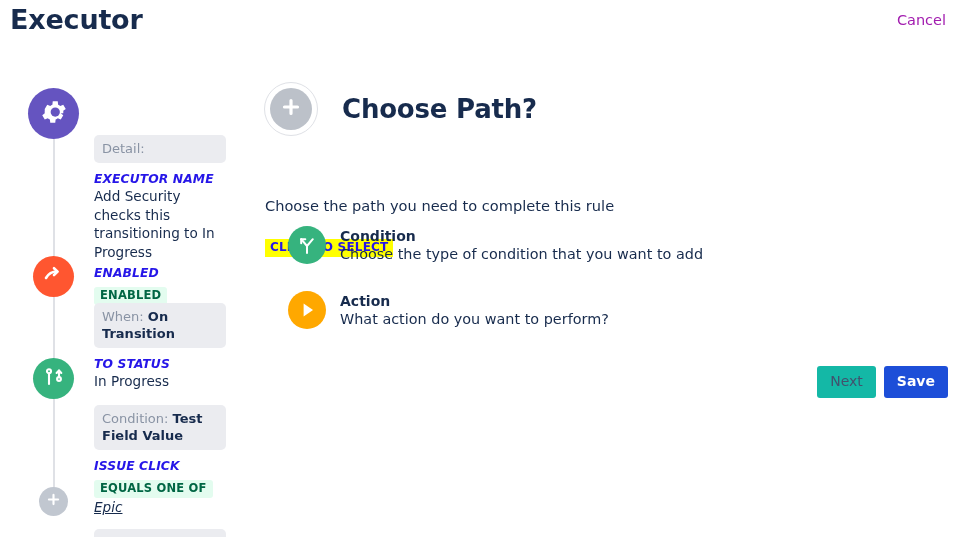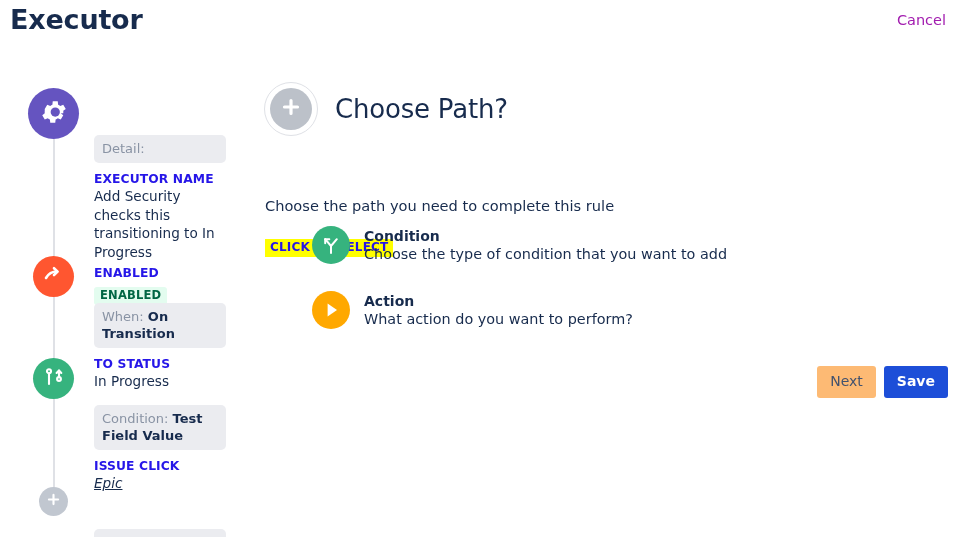--- a/index.html
+++ b/index.html
@@ -109,20 +109,21 @@
   .chip .chip-val {
     color: #172b4d;
     font-weight: bold;
   }
   .field-label {
     color: #2616e8;
     font-size: 12.3px;
     font-weight: bold;
     letter-spacing: 0.1px;
     line-height: 16px;
+    font-style: italic;
   }
   .field-value {
     color: #172b4d;
     font-size: 13.6px;
     line-height: 18.5px;
   }
   .field-value.italic { font-style: italic; text-decoration: underline; }
   .pill {
     display: inline-block;
     background: #e3fcef;
@@ -170,23 +171,23 @@
   }
   .plus-disc {
     width: 42px; height: 42px;
     border-radius: 50%;
     background: #bcc1c9;
     display: flex;
     align-items: center;
     justify-content: center;
   }
   .main-title {
-    margin-left: 17px;
+    margin-left: 24px;
     font-size: 26px;
-    font-weight: normal;
+    font-weight: bold;
     color: #172b4d;
     letter-spacing: -0.2px;
     white-space: nowrap;
   }
   .main-sub {
     position: absolute;
     left: 1px; top: 151px;
     font-size: 14.6px;
     color: #172b4d;
     white-space: nowrap;
@@ -197,21 +198,21 @@
     background: #ffff00;
     color: #2616e8;
     font-size: 12px;
     font-weight: bold;
     letter-spacing: 0.2px;
     padding: 2px 5px 3px 5px;
     line-height: 13px;
   }
   .opt {
     position: absolute;
-    left: 48px;
+    left: 24px;
     display: flex;
     align-items: center;
   }
   #opt-condition { top: 180px; }
   #opt-action    { top: 245px; }
   .opt-icon {
     width: 38px; height: 38px;
     border-radius: 50%;
     flex: none;
     display: flex;
@@ -245,21 +246,21 @@
   .btn {
     font-family: "DejaVu Sans", "Liberation Sans", sans-serif;
     font-size: 14px;
     border: none;
     border-radius: 3px;
     padding: 7px 13px 8px 13px;
     cursor: pointer;
     line-height: 17px;
   }
   .btn-next {
-    background: #fdba74;
+    background: #14b8a6;
     color: #42526e;
     font-weight: normal;
     margin-right: 8px;
   }
   .btn-save {
     background: #1d4ed8;
     color: #ffffff;
     font-weight: bold;
   }
 </style>
@@ -342,20 +343,23 @@
       <div class="field-value">In Progress</div>
     </div>
 
     <div class="blk" id="blk-condition">
       <div class="chip">
         <span class="chip-key">Condition:</span>
         <span class="chip-val">Test Field Value</span>
       </div>
       <div class="gap-sm"></div>
       <div class="field-label">ISSUE CLICK</div>
+      <div style="margin-top:3px;">
+        <span class="pill">EQUALS ONE OF</span>
+      </div>
       <div class="field-value italic">Epic</div>
     </div>
 
     <div class="blk" id="blk-choose">
       <div class="chip">
         <span class="chip-val">Choose Path</span>
       </div>
     </div>
 
   </div>

